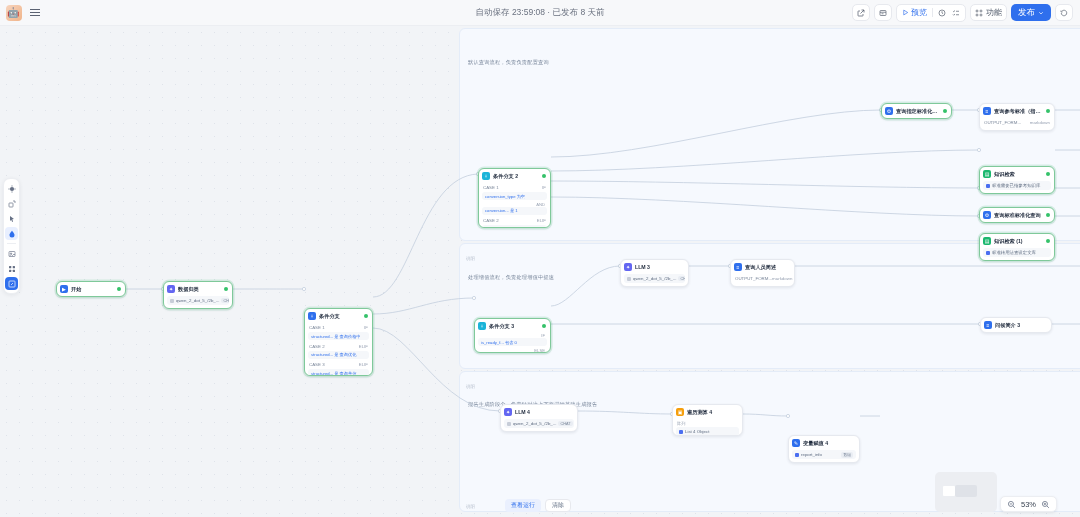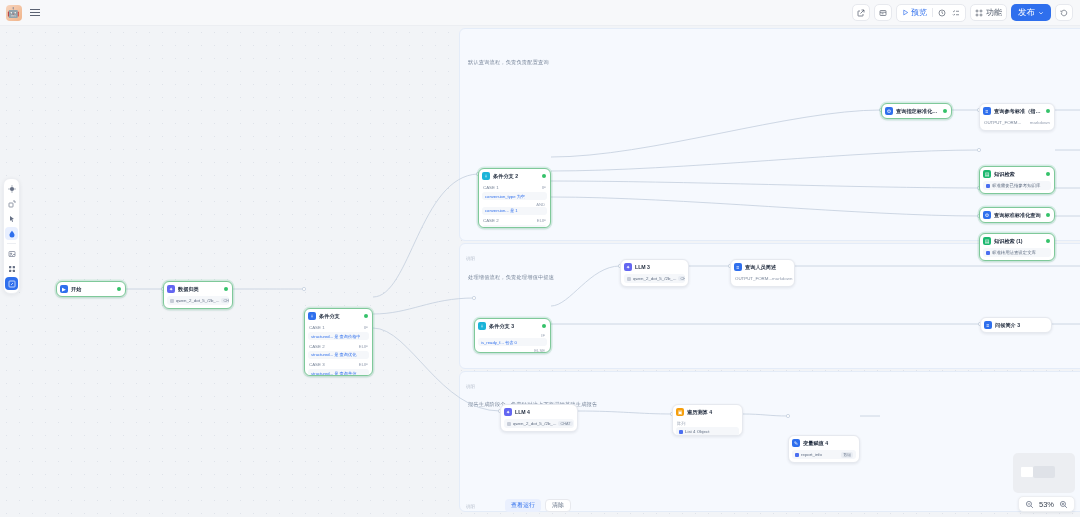--- a/index.html
+++ b/index.html
@@ -149,22 +149,22 @@
     position: absolute; left: 505px; bottom: 5px;
     display: flex; align-items: center; gap: 4px; z-index: 25;
   }
   .ba-btn {
     height: 13px; border-radius: 4px; background: #eaf0fe; color: #2f6fed;
     font-size: 6px; display: flex; align-items: center; padding: 0 6px; cursor: pointer;
   }
   .ba-btn.plain { background: #fff; color: #5d6b80; border: 1px solid #e7e9ee; }
 
   .minimap-wrap {
-    position: absolute; right: 5px; bottom: 5px; z-index: 26;
-    display: flex; flex-direction: column; align-items: flex-end; gap: 3px;
+    position: absolute; right: 23px; bottom: 5px; z-index: 26;
+    display: flex; align-items: flex-end; gap: 3px;
   }
   .minimap {
     width: 62px; height: 40px; background: #eceef2; border-radius: 5px;
     position: relative; overflow: hidden;
   }
   .mm-view { position:absolute; left:8px; top:14px; width:12px; height:10px; background:#fff; border-radius:1px;}
   .mm-blob { position:absolute; left:20px; top:13px; width:22px; height:12px; background:#dfe2e8; border-radius:2px;}
   .zoombar {
     height: 16px; background: #fff; border-radius: 5px; border: 1px solid #eceef2;
     display: flex; align-items: center; gap: 5px; padding: 0 6px;
@@ -190,20 +190,21 @@
   <div class="topbar">
     <div class="tb-left">
       <div class="app-logo">🤖</div>
       <div class="hamburger">
           <i></i>
           <i></i>
           <i></i>
         </div>
     </div>
 
+    <div class="tb-center">自动保存 23:59:08 · 已发布 8 天前</div>
 
     <div class="tb-right">
       <div class="tb-btn">
         <svg class="ico" width="8" height="8" viewBox="0 0 16 16" fill="none" stroke="#4b5565" stroke-width="1.4">
           <path d="M9 2h5v5"></path>
             <path d="M14 2L7 9"></path>
             <path d="M12 10v3a1 1 0 0 1-1 1H3a1 1 0 0 1-1-1V5a1 1 0 0 1 1-1h3"></path>
         </svg>
       </div>
       <div class="tb-btn">

